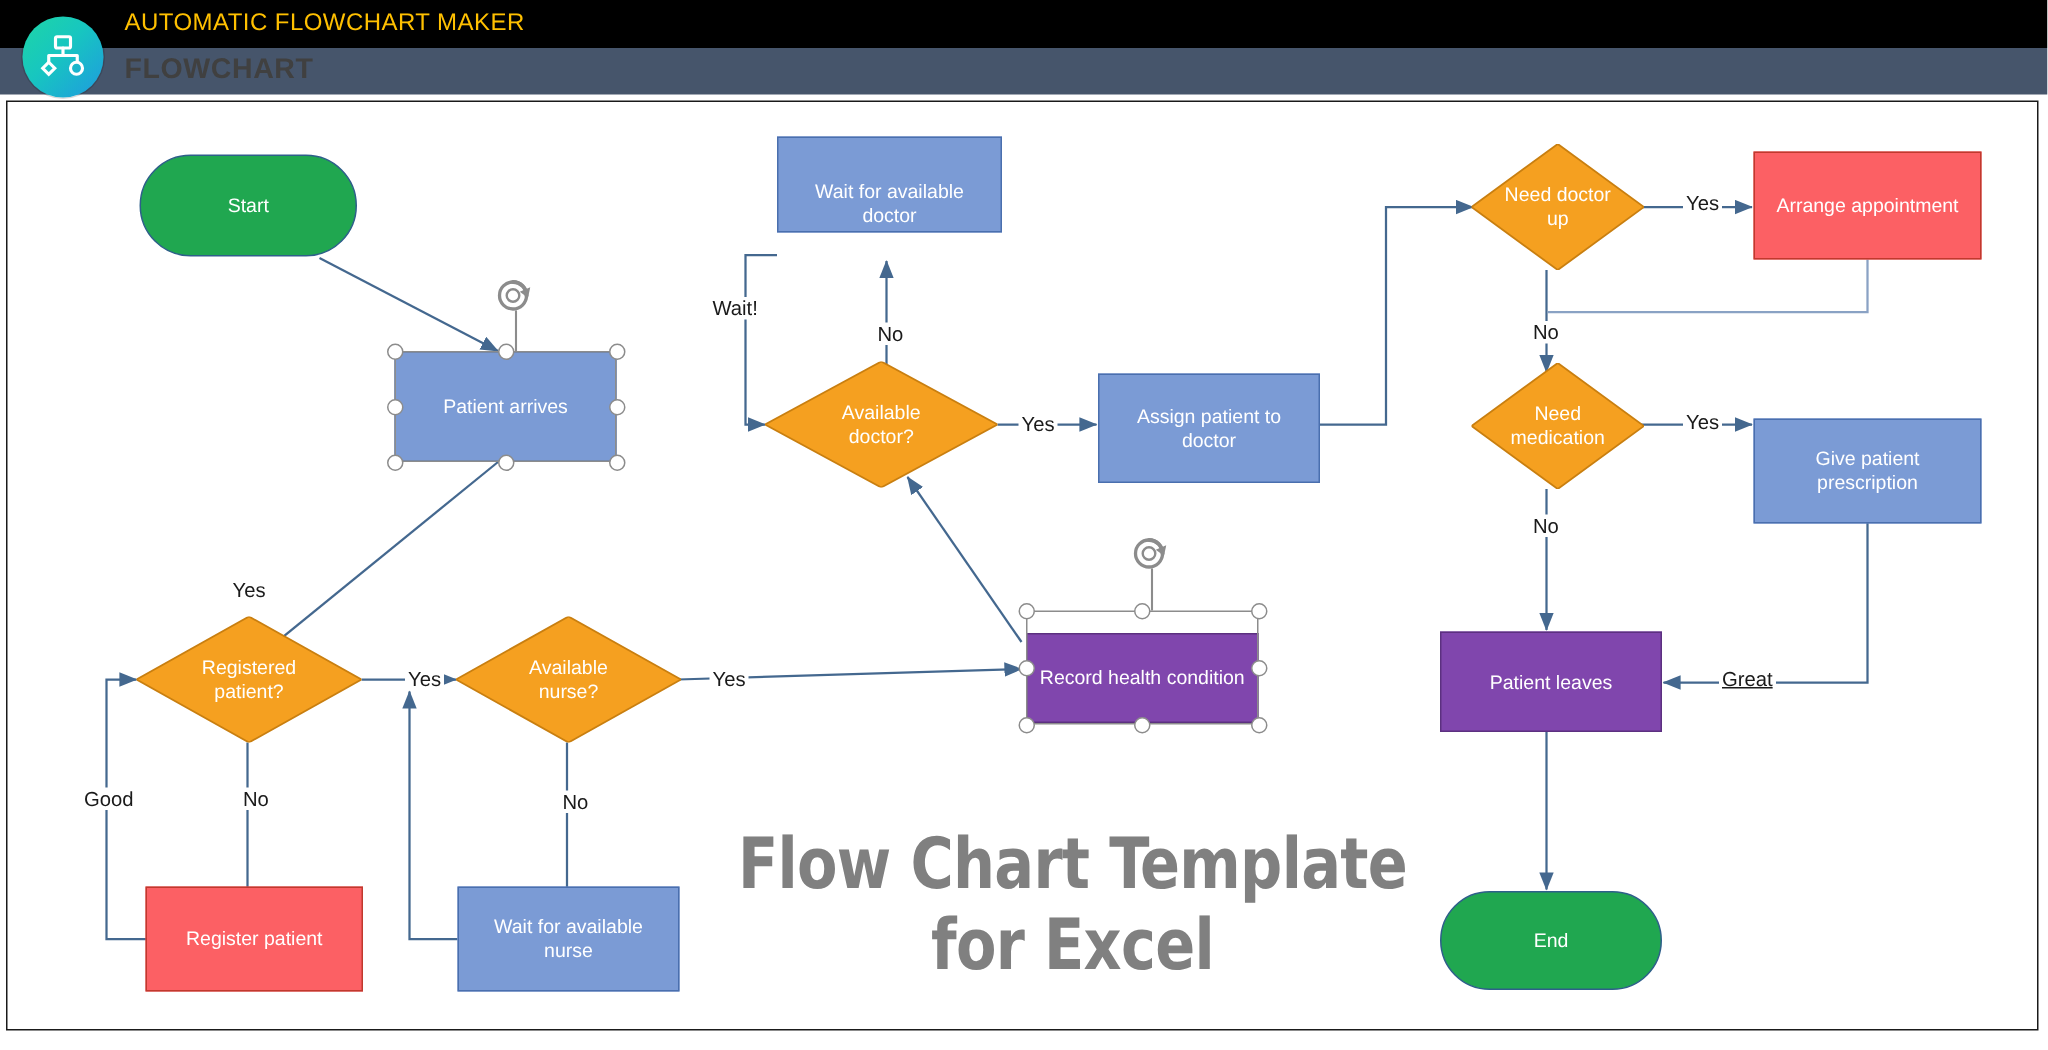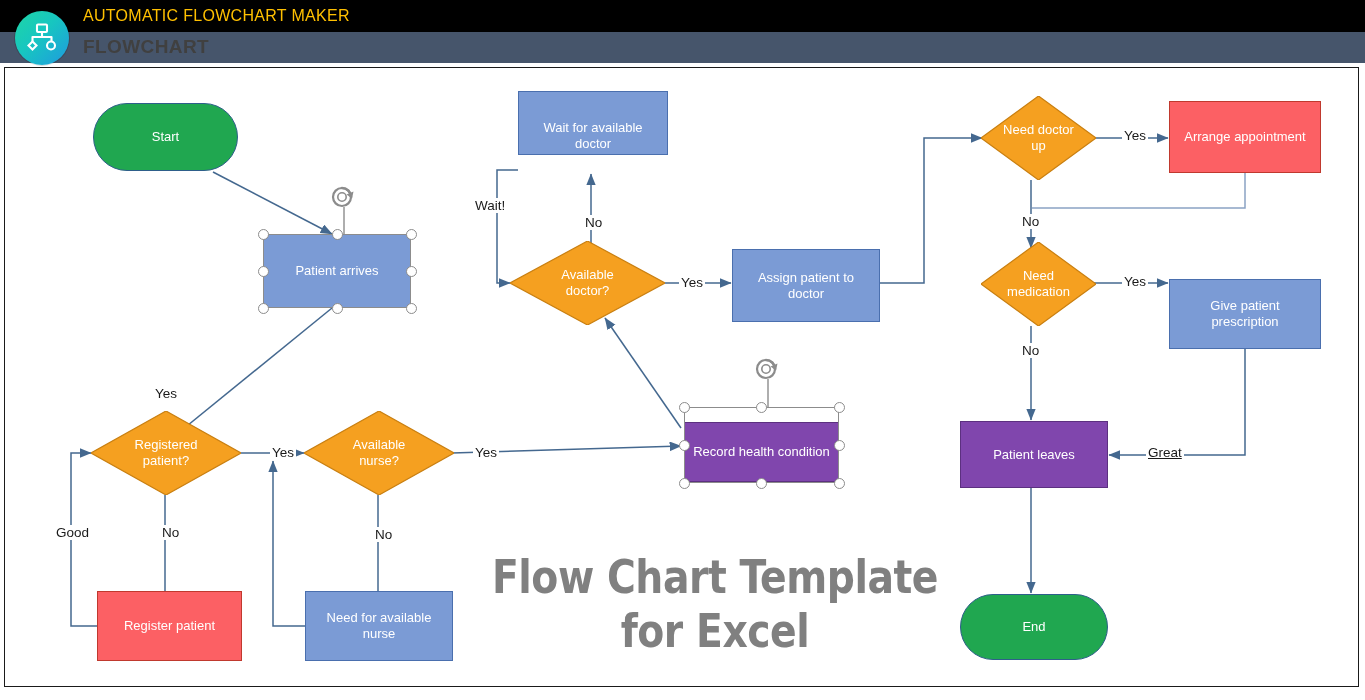--- a/index.html
+++ b/index.html
@@ -227,21 +227,21 @@
     </div>
 
     <div class="node diamond" style="left:299px; top:343px; width:150px; height:84px;">
       <svg class="diamond-shape" viewBox="0 0 150 84" preserveAspectRatio="none" aria-hidden="true">
         <polygon points="75,0 150,42 75,84 0,42" fill="#f5a020" stroke="#c97f10" stroke-width="1.2"></polygon>
       </svg>
       <span class="diamond-label">Available nurse?</span>
     </div>
 
     <div class="node proc-blue" style="left:300px; top:523px; width:148px; height:70px;">
-      <span>Need for available nurse</span>
+      <span>Wait for available nurse</span>
     </div>
 
     <div class="node proc-purple" style="left:679px; top:354px; width:155px; height:60px;">
       <span>Record health condition</span>
     </div>
     <div class="sel-outline" style="left:679px; top:339px; width:155px; height:76px;"></div>
     <div class="rot-handle" style="left:746px; top:289px;">
       <svg width="34" height="53" viewBox="0 0 34 53" aria-hidden="true">
         <line x1="17" y1="22" x2="17" y2="50" stroke="#8c8c8c" stroke-width="1.4"></line>
         <circle cx="15" cy="12" r="9" fill="none" stroke="#8c8c8c" stroke-width="2.2"></circle>

